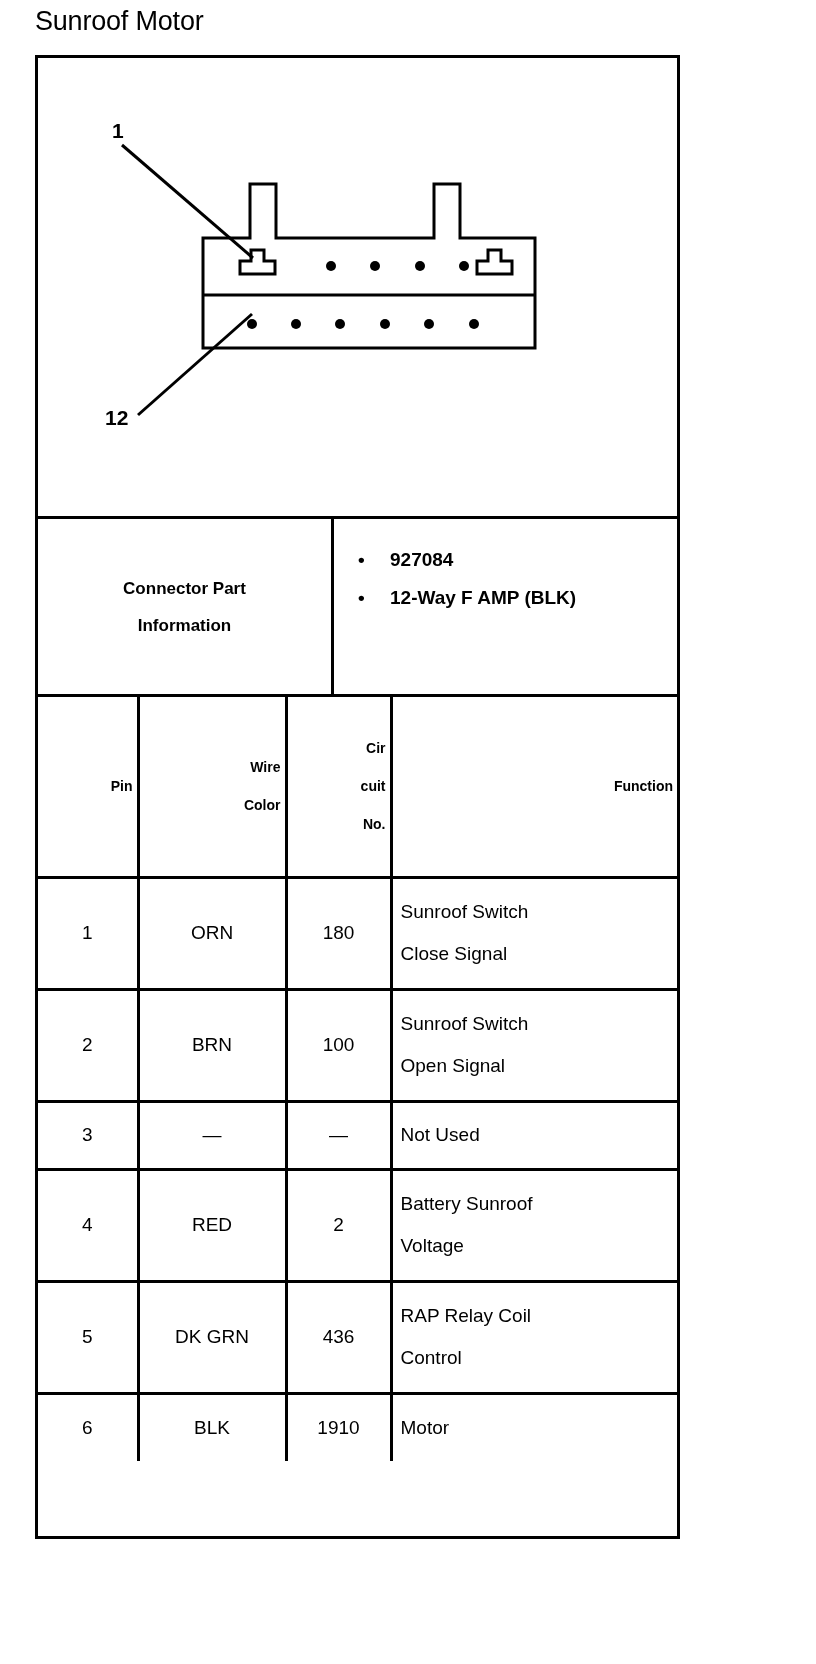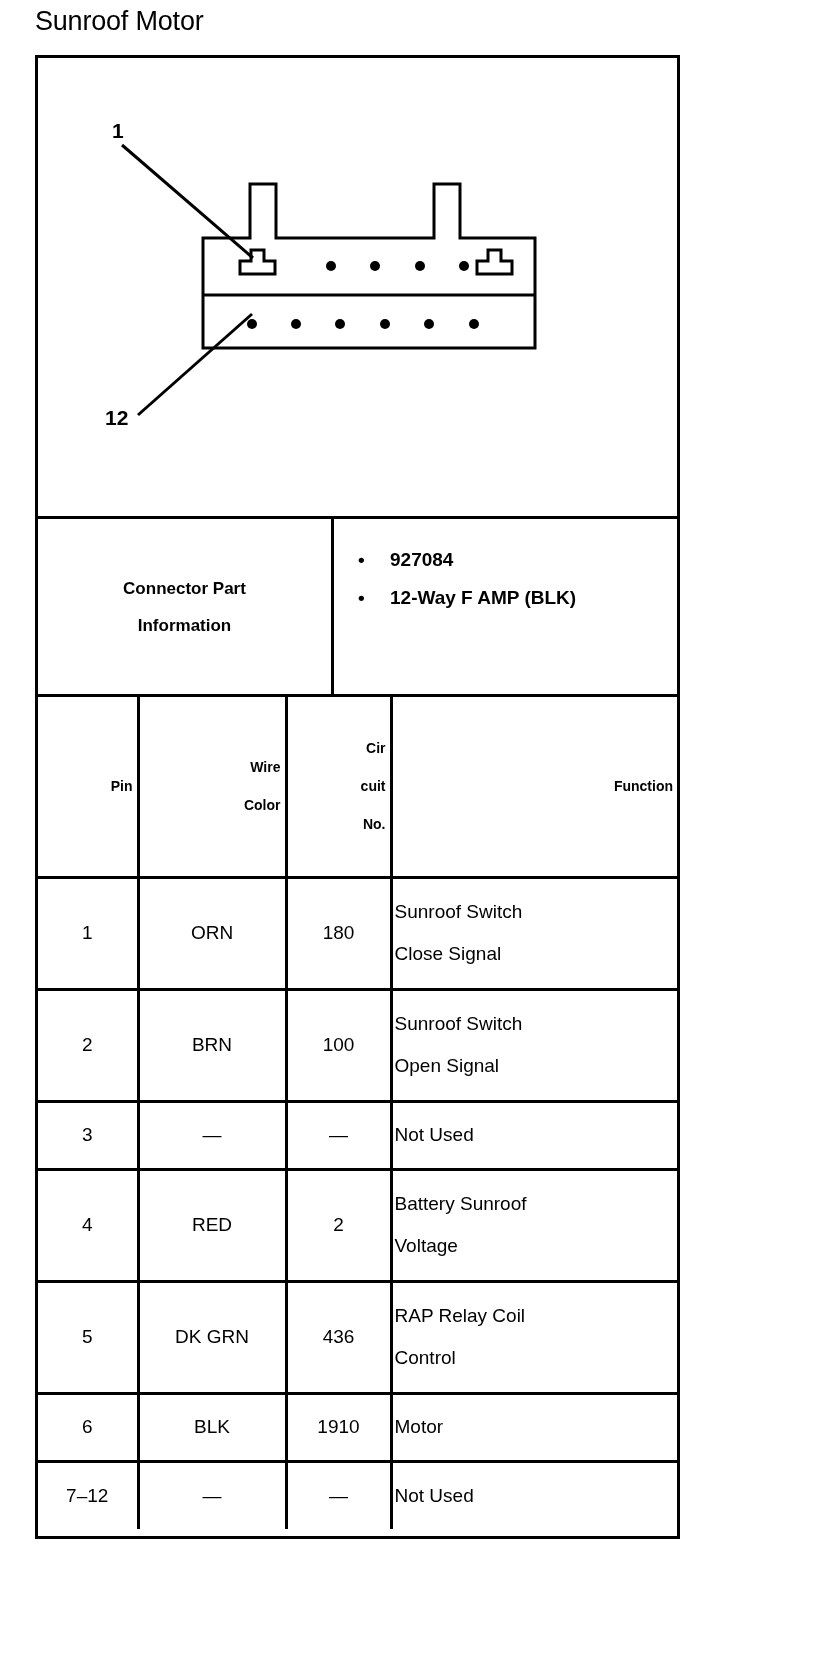--- a/index.html
+++ b/index.html
@@ -152,21 +152,21 @@
 
   .pintable tbody td {
     font-size: 19px;
     font-weight: normal;
     text-align: center;
     line-height: 42px;
     padding: 0 4px;
   }
   .pintable tbody td.fn {
     text-align: left;
-    padding-left: 2px;
+    padding-left: 8px;
   }
   .row-tall td { height: 112px; }
   .row-short td { height: 68px; }
   .cellline { display: block; }
 </style>
 </head>
 <body>
 
 <div class="page">
 
@@ -308,25 +308,17 @@
           </td>
         </tr>
         <tr class="row-short">
           <td>6</td>
           <td>BLK</td>
           <td>1910</td>
           <td class="fn">
             <span class="cellline">Motor</span>
           </td>
         </tr>
-        <tr class="row-short">
-          <td>7–12</td>
-          <td>—</td>
-          <td>—</td>
-          <td class="fn">
-            <span class="cellline">Not Used</span>
-          </td>
-        </tr>
       </tbody>
     </table>
 
   </div>
 </div>
 
 </body></html>

